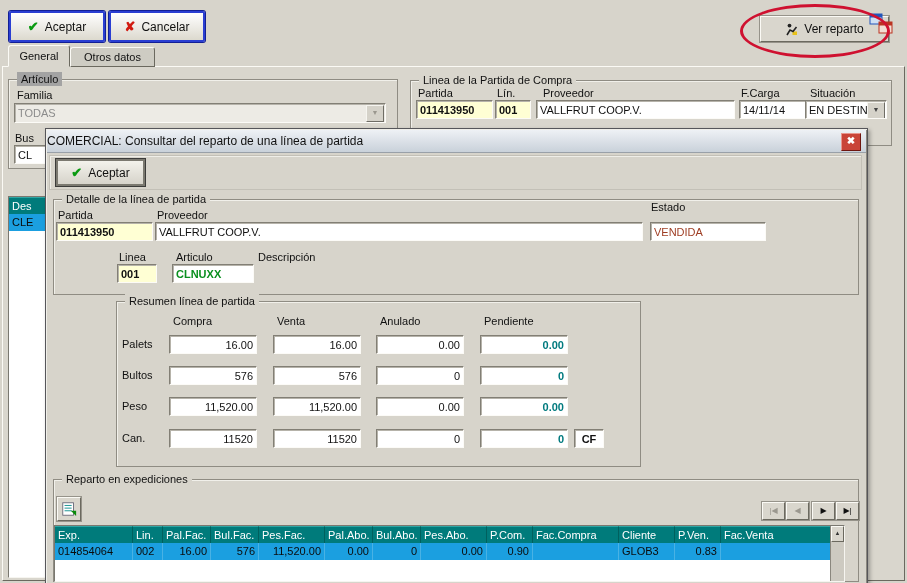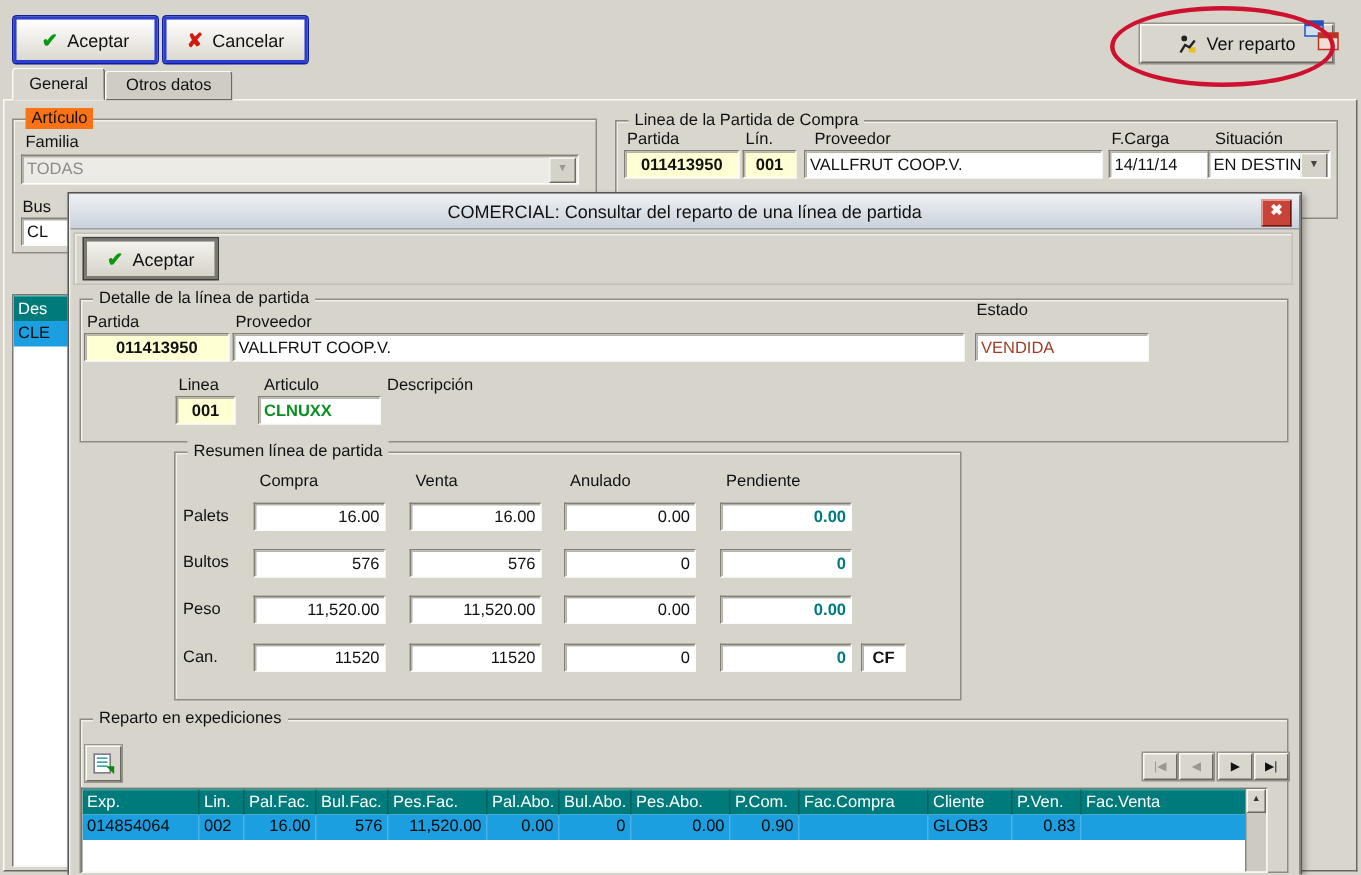--- a/index.html
+++ b/index.html
@@ -13,21 +13,21 @@
   .lbl{position:absolute;white-space:nowrap;}
 
   
   .sunken{
     position:absolute;box-sizing:border-box;height:19px;
     background:#fff;border:1px solid;
     border-color:#827f75 #fcfbf7 #fcfbf7 #827f75;
     box-shadow:inset 1px 1px 0 #b6b3aa;
     padding:2px 3px 0;white-space:nowrap;overflow:hidden;line-height:14px;
   }
-  .yellow{background:#ffffd4;font-weight:bold;text-align:center;}
+  .yellow{background:#ffffd4;font-weight:bold;}
   .num{text-align:right;}
   .pend{color:#007a7e;font-weight:bold;}
   .disabledfield{background:#edebe5;color:#8c8c8c;}
 
   
   .grp{position:absolute;box-sizing:border-box;border:1px solid #8f8c83;box-shadow:inset 1px 1px 0 #f1f0ea;}
   .grp-legend{position:absolute;top:-8px;left:8px;background:#d7d4cb;padding:0 4px;line-height:14px;white-space:nowrap;}
 
   
   .btn{position:absolute;box-sizing:border-box;display:flex;align-items:center;justify-content:center;gap:6px;cursor:default;}
@@ -83,21 +83,21 @@
     font-size:8px;text-align:center;line-height:16px;}
   .nav-dim{color:#9b988f;}
 
   
   .modal{position:absolute;left:45px;top:128px;width:821px;height:456px;z-index:10;
     background:#d7d4cb;border:1px solid #56565a;
     box-shadow:inset 1px 1px 0 #f0efe9, inset -1px -1px 0 #8b887f, 2px 2px 4px rgba(0,0,0,.3);}
   .modal .grp-legend{background:#d7d4cb;}
   .titlebar{position:absolute;left:1px;top:1px;right:1px;height:22px;
     background:linear-gradient(#eef1f5,#c9d1da);border-bottom:1px solid #99a0a8;
-    display:flex;align-items:center;justify-content:center;font-size:12px;}
+    display:flex;align-items:center;font-size:12px;}
   .closebtn{position:absolute;right:5px;top:3px;width:18px;height:16px;
     background:#c94438;border:1px solid;border-color:#e8958d #6e1610 #6e1610 #e8958d;
     color:#fff;font-size:10px;font-weight:bold;text-align:center;line-height:14px;}
   .toolstrip{position:absolute;box-sizing:border-box;border:1px solid #c3c0b7;box-shadow:inset 1px 1px 0 #efeee8;}
 
   .annotation{position:absolute;left:740px;top:4px;width:144px;height:48px;
     border:3px solid #cf1130;border-radius:50%;z-index:30;pointer-events:none;}
 </style>
 </head>
 <body>
@@ -135,21 +135,21 @@
 
 <div class="tab" style="left:8px;top:45px;width:62px;height:22px;line-height:20px;z-index:3">
   <span>General</span>
 </div>
 <div class="tab tab-inactive" style="left:70px;top:47px;width:85px;height:20px;line-height:18px;z-index:1">
   <span>Otros datos</span>
 </div>
 <div class="panel" style="left:2px;top:66px;width:903px;height:515px;z-index:0"></div>
 
 <div class="grp" style="left:8px;top:79px;width:390px;height:90px;z-index:1">
-  <span class="grp-legend" style="background:#f97316">Artículo</span>
+  <span class="grp-legend" style="background:#a3a3a3">Artículo</span>
 </div>
 <span class="lbl" style="left:17px;top:89px;z-index:1">Familia</span>
 <div class="sunken disabledfield" style="left:14px;top:103px;width:372px;height:20px;z-index:1">
   <span>TODAS</span>
   <span class="combo-arrow dim">▼</span>
 </div>
 <span class="lbl" style="left:15px;top:132px;z-index:1">Bus</span>
 <div class="sunken" style="left:14px;top:145px;width:140px;z-index:1">
   <span>CL</span>
 </div>

